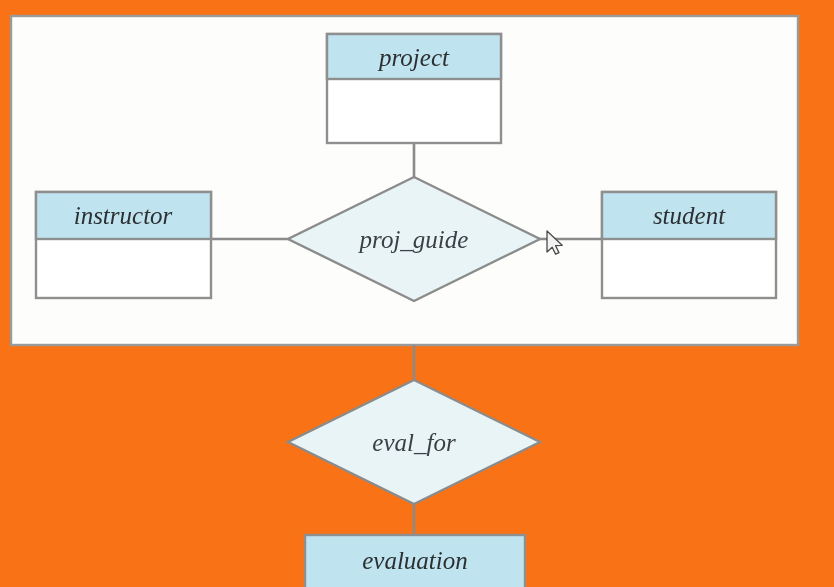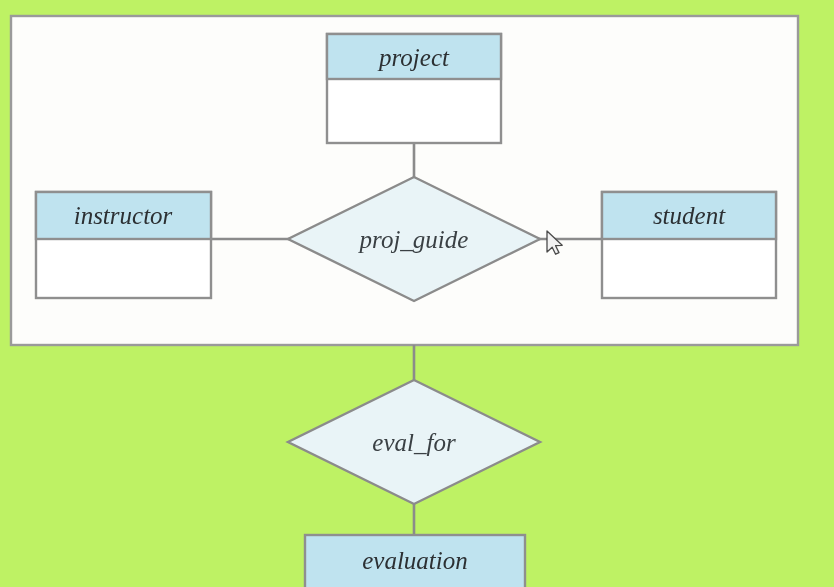--- a/index.html
+++ b/index.html
@@ -10,21 +10,21 @@
   body {
     width: 834px;
     height: 587px;
     overflow: hidden;
     font-family: "Liberation Serif", "DejaVu Serif", serif;
   }
   #canvas {
     position: relative;
     width: 834px;
     height: 587px;
-    background: #bef264;
+    background: #f97316;
   }
   #er-svg {
     position: absolute;
     top: 0;
     left: 0;
     width: 834px;
     height: 587px;
   }
   .entity-title {
     font-style: italic;

